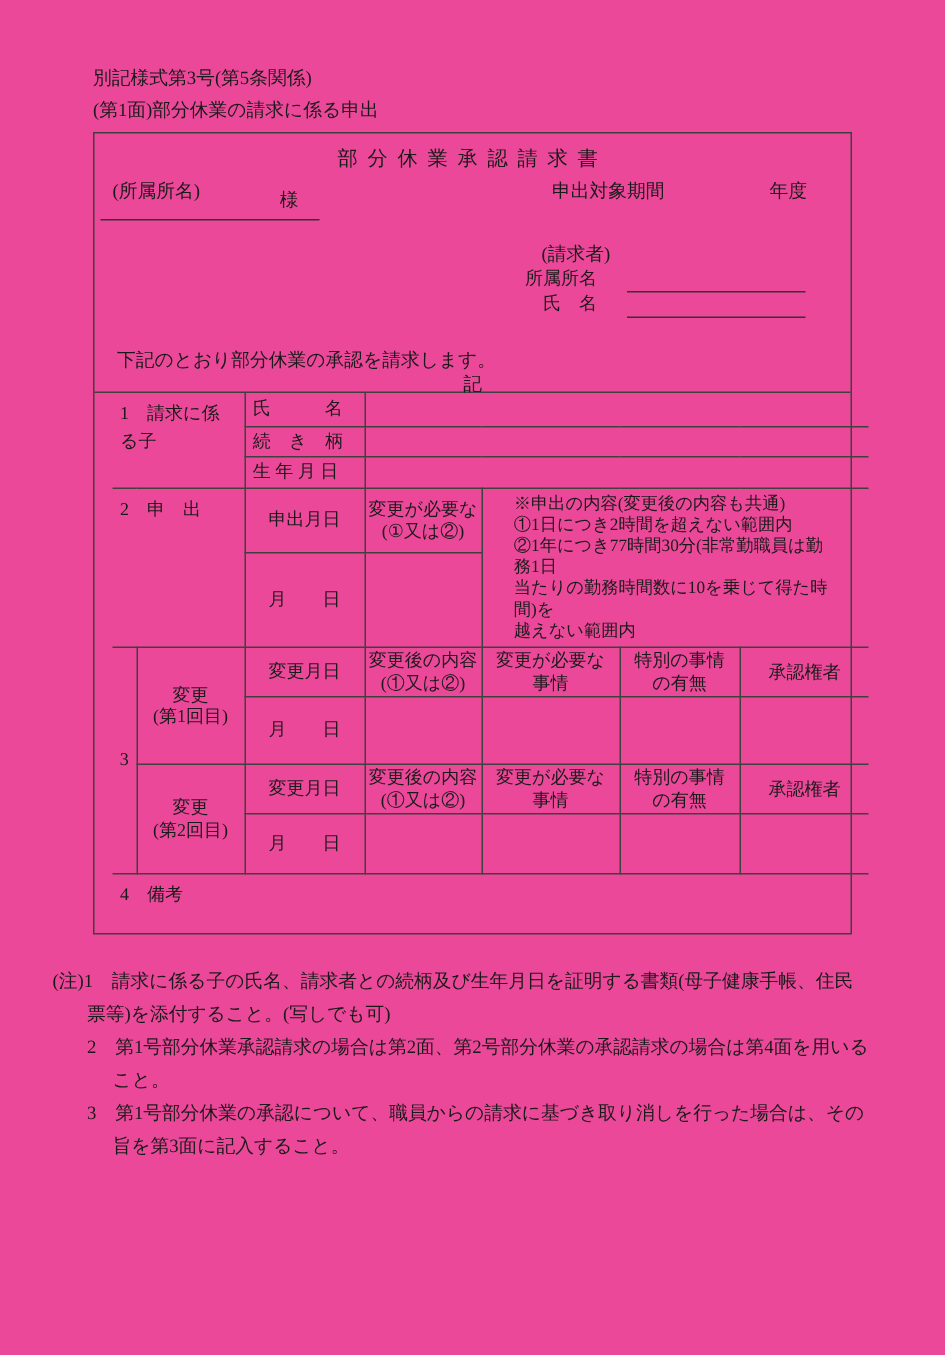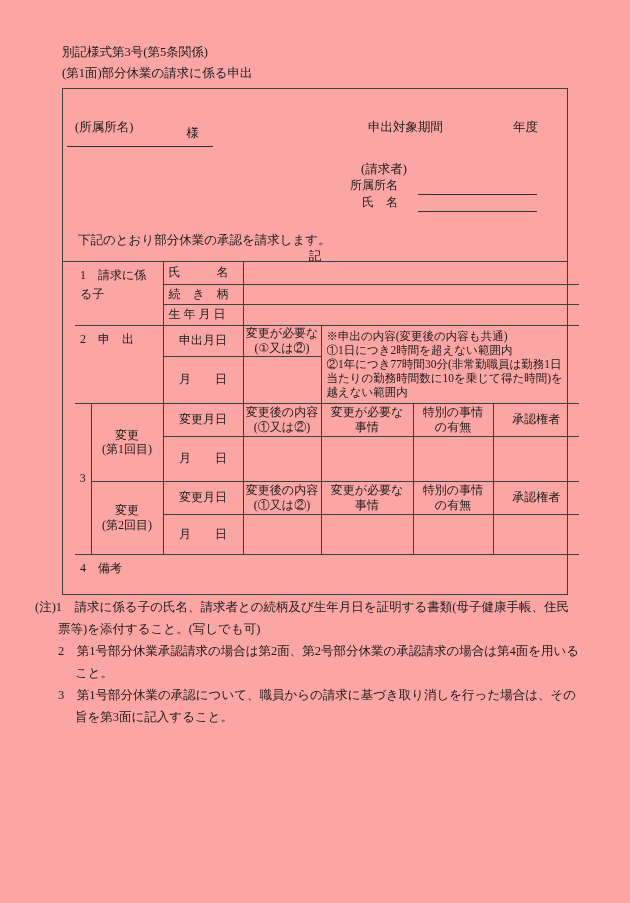--- a/index.html
+++ b/index.html
@@ -1,21 +1,21 @@
 <!DOCTYPE html>
 <html><head>
 <meta charset="utf-8">
 <style>
   * { margin: 0; padding: 0; box-sizing: border-box; }
   html, body { background: #e8e8e8; }
   body { width: 630px; }
   .page {
     position: relative;
     width: 630px; height: 903px;
-    background: #fca5a5;
+    background: #ec4899;
     color: #1a1a1a;
     font-family: "Liberation Serif", "DejaVu Serif", serif;
     overflow: hidden;
   }
   .toplabels { position: absolute; left: 62px; top: 42px; font-size: 12.5px; line-height: 21px; }
 
   .formbox {
     position: absolute; left: 62px; top: 88px;
     width: 506px;
     border: 1px solid #404040;
@@ -33,43 +33,44 @@
   .req-line { display: inline-block; width: 119px; margin-left: 20px; height: 15px; border-bottom: 1px solid #333; }
   .decl { position: absolute; left: 15px; top: 143px; }
   .record { position: absolute; left: 0; right: 0; top: 159px; text-align: center; }
 
   table { border-collapse: collapse; border-style: hidden; table-layout: fixed; width: 100%; font-size: 12px; margin-left: 12px; }
   td { border: 1px solid #404040; vertical-align: middle; padding: 0; overflow: hidden; }
   td.lbl { vertical-align: top; padding: 4px 5px; line-height: 19px; }
   td.sub { text-align: left; padding-left: 5px; letter-spacing: 0; }
   td.c { text-align: center; }
   td.hdr { text-align: center; white-space: pre-line; line-height: 14.5px; }
-  td.notecell { vertical-align: top; text-align: left; padding: 3px 5px; font-size: 11.5px; line-height: 14.2px; white-space: pre-line; }
+  td.notecell { vertical-align: top; text-align: left; padding: 3px 21px; font-size: 11.5px; line-height: 14.2px; white-space: pre-line; }
   tr.h22 { height: 22px; } tr.h20 { height: 20px; } tr.h21 { height: 21px; }
   tr.h30 { height: 30px; } tr.h44 { height: 44px; } tr.h33 { height: 33px; }
   tr.h45 { height: 45px; } tr.h40 { height: 40px; }
 
   .notes { position: absolute; left: 35px; top: 596px; width: 562px; font-size: 12.5px; line-height: 22px; }
   .notes p { white-space: pre-line; }
-  .notes p.n1 { padding-left: 23px; text-indent: -23px; }
+  .notes p.n1 { padding-left: 23px; text-indent: -23px; margin-top: 47px; }
   .notes p.nx { padding-left: 40px; text-indent: -17px; }
 </style>
 </head>
 <body>
 
 <div class="page">
 
   <div class="toplabels">
     <div>別記様式第3号(第5条関係)</div>
     <div>(第1面)部分休業の請求に係る申出</div>
   </div>
 
   <div class="formbox">
 
     <div class="formhead">
+      <div class="title">部分休業承認請求書</div>
       <div class="appointer">(所属所名)</div>
       <div class="sama"><span>様</span></div>
       <div class="period">申出対象期間</div>
       <div class="year">年度</div>
 
       <div class="requester">
         <div class="req-head">(請求者)</div>
         <div class="req-row">
             <span class="req-label">所属所名</span>
             <span class="req-line"></span>

